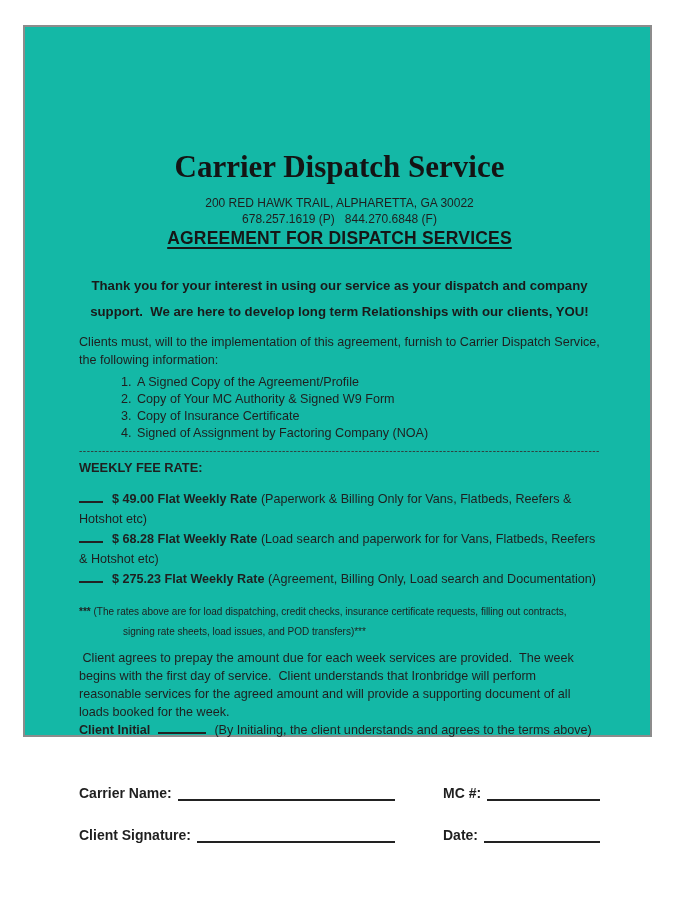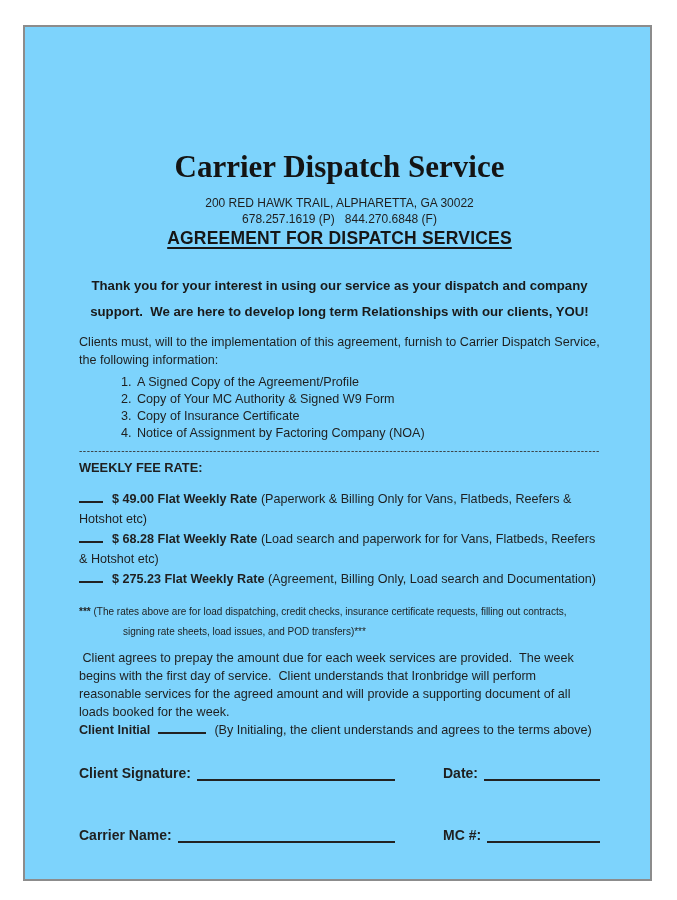--- a/index.html
+++ b/index.html
@@ -1,22 +1,22 @@
 <!DOCTYPE html>
 <html><head>
 <meta charset="utf-8">
 <style>
   html,body{margin:0;padding:0;background:#ffffff;}
   .canvas{
     position:relative;width:677px;height:900px;background:#ffffff;overflow:hidden;
     font-family:"Liberation Sans",sans-serif;color:#1f1f1f;
   }
   .page{
-    position:absolute;left:23px;top:25px;width:629px;height:856px;
-    border:2px solid #8c8c8c;background:#7dd3fc;box-sizing:border-box;
+    position:absolute;left:23px;top:25px;width:629px;height:712px;
+    border:2px solid #8c8c8c;background:#14b8a6;box-sizing:border-box;
   }
   .content{padding:0 50px 0 54px;}
   .pre{white-space:pre-wrap;}
 
   .doc-title{
     margin-top:122px;text-align:center;
     font-family:"Liberation Serif",serif;font-weight:bold;
     font-size:31px;line-height:36px;color:#141414;
   }
   .hdr-address{margin-top:10px;text-align:center;font-size:12px;line-height:16px;font-weight:500;}
@@ -89,55 +89,55 @@
       <div class="agreement-heading">AGREEMENT FOR DISPATCH SERVICES</div>
 
       <div class="thankyou pre">Thank you for your interest in using our service as your dispatch and company support.  We are here to develop long term Relationships with our clients, YOU!</div>
 
       <div class="lead pre">Clients must, will to the implementation of this agreement, furnish to Carrier Dispatch Service, the following information:</div>
 
       <ol class="req-list">
         <li>A Signed Copy of the Agreement/Profile</li>
         <li>Copy of Your MC Authority &amp; Signed W9 Form</li>
         <li>Copy of Insurance Certificate</li>
-        <li>Notice of Assignment by Factoring Company (NOA)</li>
+        <li>Signed of Assignment by Factoring Company (NOA)</li>
       </ol>
 
       <div class="dash-sep">--------------------------------------------------------------------------------------------------------------------------------------------------------------------------------------------</div>
 
       <div class="fee-label">WEEKLY FEE RATE:</div>
 
       <div class="rates">
         <div class="rate-row"><span class="blank-short"></span><span class="rate-strong">$ 49.00 Flat Weekly Rate</span><span class="pre"> (Paperwork &amp; Billing Only for Vans, Flatbeds, Reefers &amp; Hotshot etc)</span></div>
         <div class="rate-row"><span class="blank-short"></span><span class="rate-strong">$ 68.28 Flat Weekly Rate</span><span class="pre"> (Load search and paperwork for for Vans, Flatbeds, Reefers &amp; Hotshot etc)</span></div>
         <div class="rate-row"><span class="blank-short"></span><span class="rate-strong">$ 275.23 Flat Weekly Rate</span><span class="pre"> (Agreement, Billing Only, Load search and Documentation)</span></div>
       </div>
 
       <div class="rates-note"><b>***</b><span class="pre"> (The rates above are for load dispatching, credit checks, insurance certificate requests, filling out contracts, signing rate sheets, load issues, and POD transfers)***</span></div>
 
       <div class="terms pre"> Client agrees to prepay the amount due for each week services are provided.  The week begins with the first day of service.  Client understands that Ironbridge will perform reasonable services for the agreed amount and will provide a supporting document of all loads booked for the week.</div>
       <div class="initial-line"><span class="initial-label">Client Initial</span><span class="initial-blank"></span><span>(By Initialing, the client understands and agrees to the terms above)</span></div>
 
+      <div class="sig-row first">
+        <div class="sig-left">
+          <span class="sig-label">Carrier Name:</span>
+          <span class="sig-line"></span>
+        </div>
+        <div class="sig-right">
+          <span class="sig-label">MC #:</span>
+          <span class="sig-line"></span>
+        </div>
+      </div>
+
       <div class="sig-row second">
         <div class="sig-left">
           <span class="sig-label">Client Signature:</span>
           <span class="sig-line"></span>
         </div>
         <div class="sig-right">
           <span class="sig-label">Date:</span>
           <span class="sig-line"></span>
         </div>
       </div>
 
-      <div class="sig-row first">
-        <div class="sig-left">
-          <span class="sig-label">Carrier Name:</span>
-          <span class="sig-line"></span>
-        </div>
-        <div class="sig-right">
-          <span class="sig-label">MC #:</span>
-          <span class="sig-line"></span>
-        </div>
-      </div>
-
     </div>
   </div>
 </div>
 
 </body></html>

